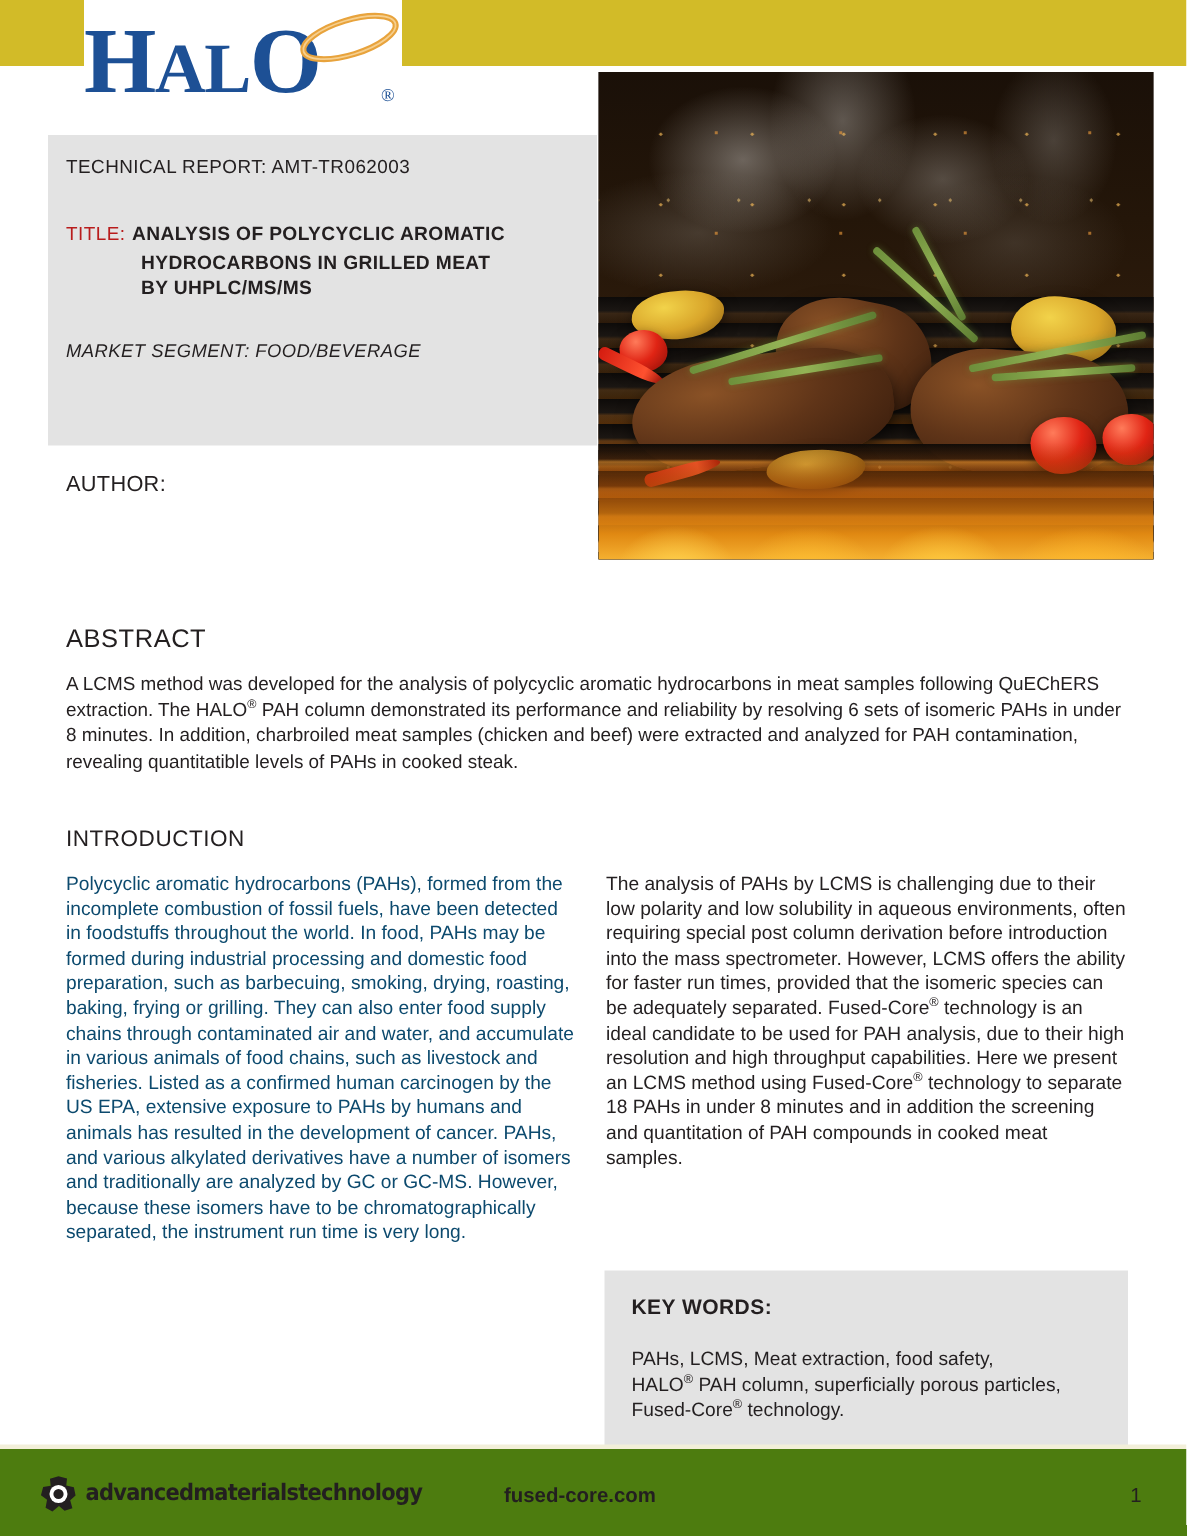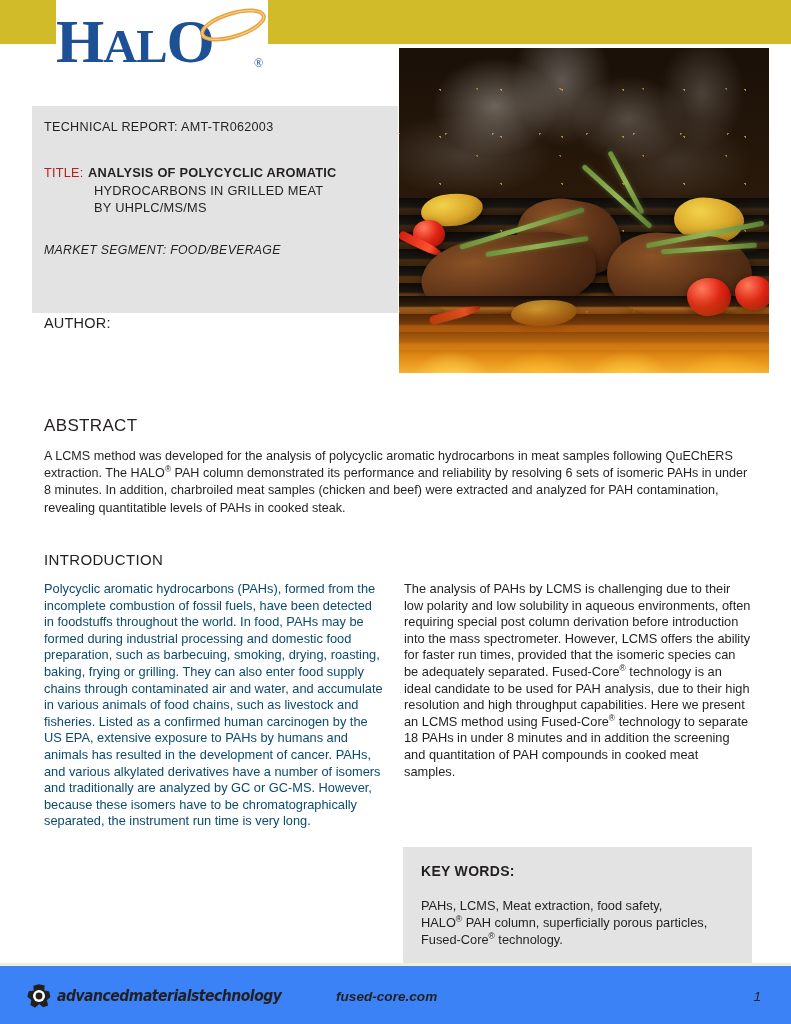--- a/index.html
+++ b/index.html
@@ -195,21 +195,20 @@
   .chili-b { left: 30px; top: 262px; width: 52px; transform: rotate(-15deg); }
 
   
   .title-panel {
     position: absolute;
     left: 32px;
     top: 90px;
     width: 366px;
     height: 207px;
     background: #e3e3e3;
-    margin-top: 16px;
   }
   .report-id {
     position: absolute;
     left: 12px; top: 14px;
     font-size: 12.6px;
     letter-spacing: 0.3px;
     color: #231f20;
   }
   .title-row {
     position: absolute;
@@ -225,21 +224,21 @@
     font-size: 12.8px;
     font-weight: 700;
     letter-spacing: 0.25px;
     color: #231f20;
     display: inline;
   }
   .title-lines {
     margin-top: 1px;
     padding-left: 50px;
     font-size: 12.8px;
-    font-weight: 400;
+    font-weight: 700;
     letter-spacing: 0.25px;
     line-height: 17px;
   }
   .market-segment {
     position: absolute;
     left: 12px; top: 137px;
     font-size: 12.3px;
     letter-spacing: 0.3px;
     color: #231f20;
     font-style: italic;
@@ -342,22 +341,21 @@
     left: 0; right: 0;
     top: 963px;
     height: 3px;
     background: #f2efd9;
   }
   .footer {
     position: absolute;
     left: 0; right: 0;
     top: 966px;
     height: 58px;
-    background: #3b82f6;
-    font-style: italic;
+    background: #4d7c0f;
   }
   .amt-logo {
     position: absolute;
     left: 26px;
     top: 17px;
     display: flex;
     align-items: center;
     gap: 5px;
   }
   .amt-mark { width: 26px; height: 26px; display: block; }

